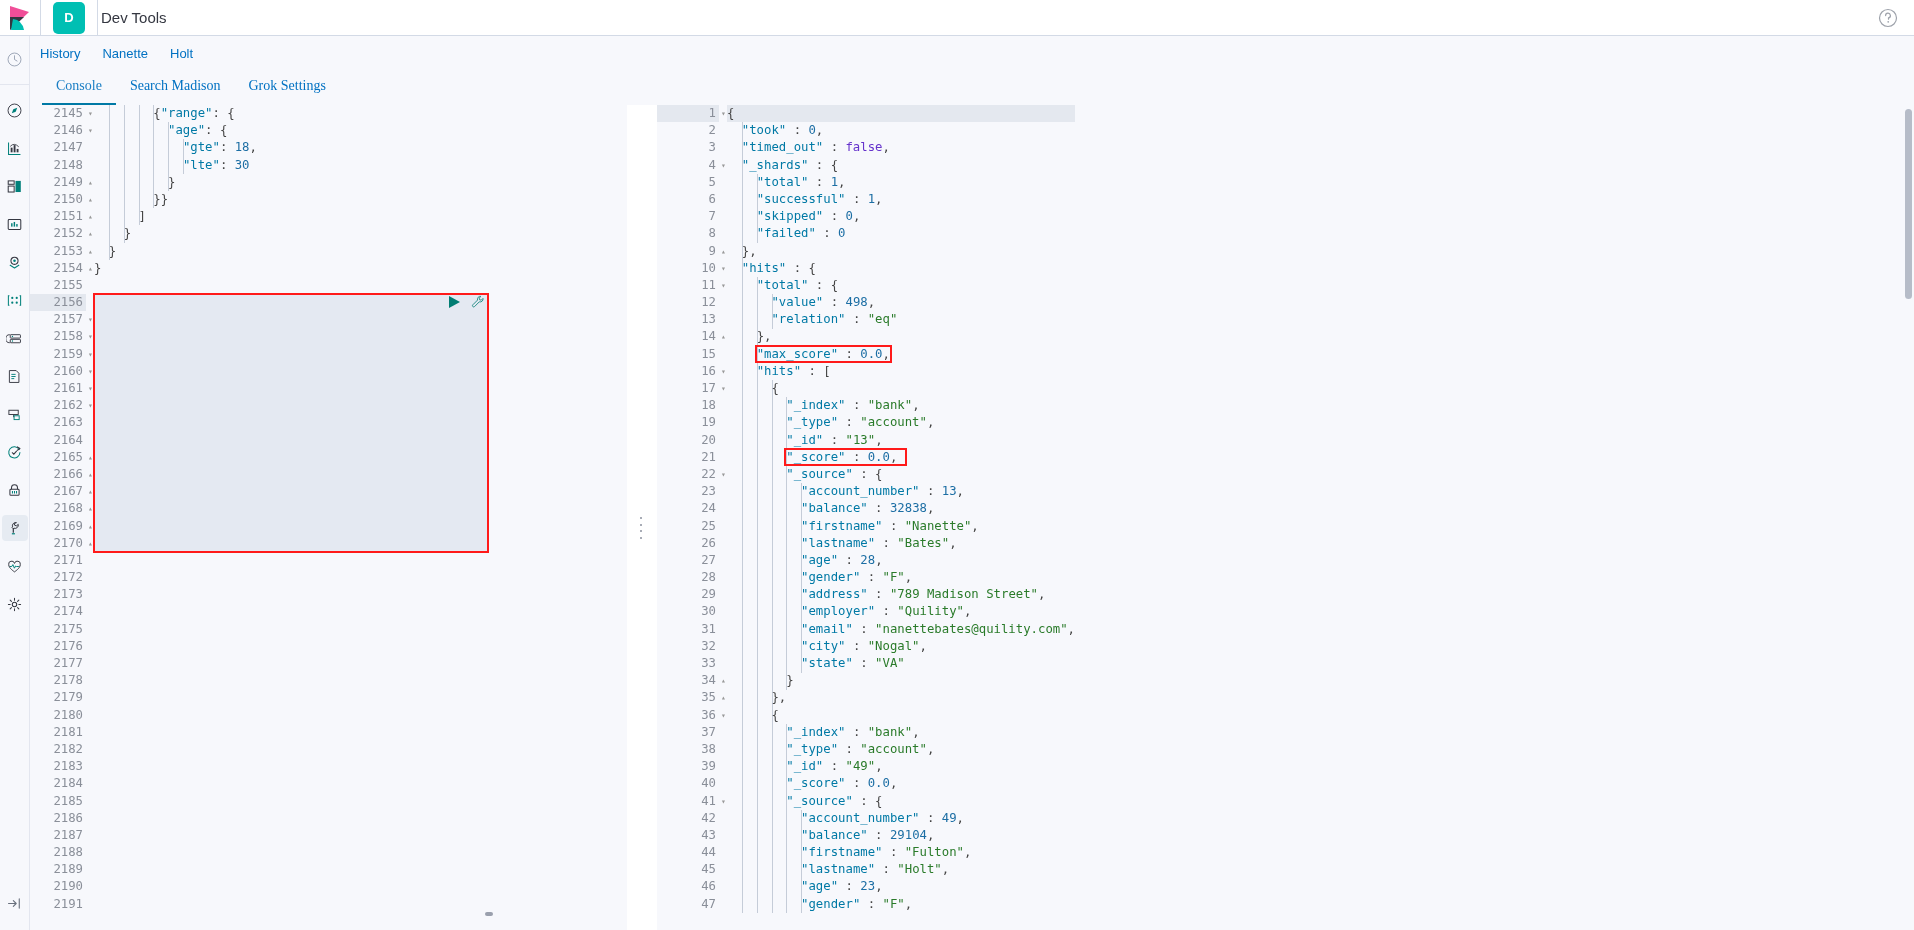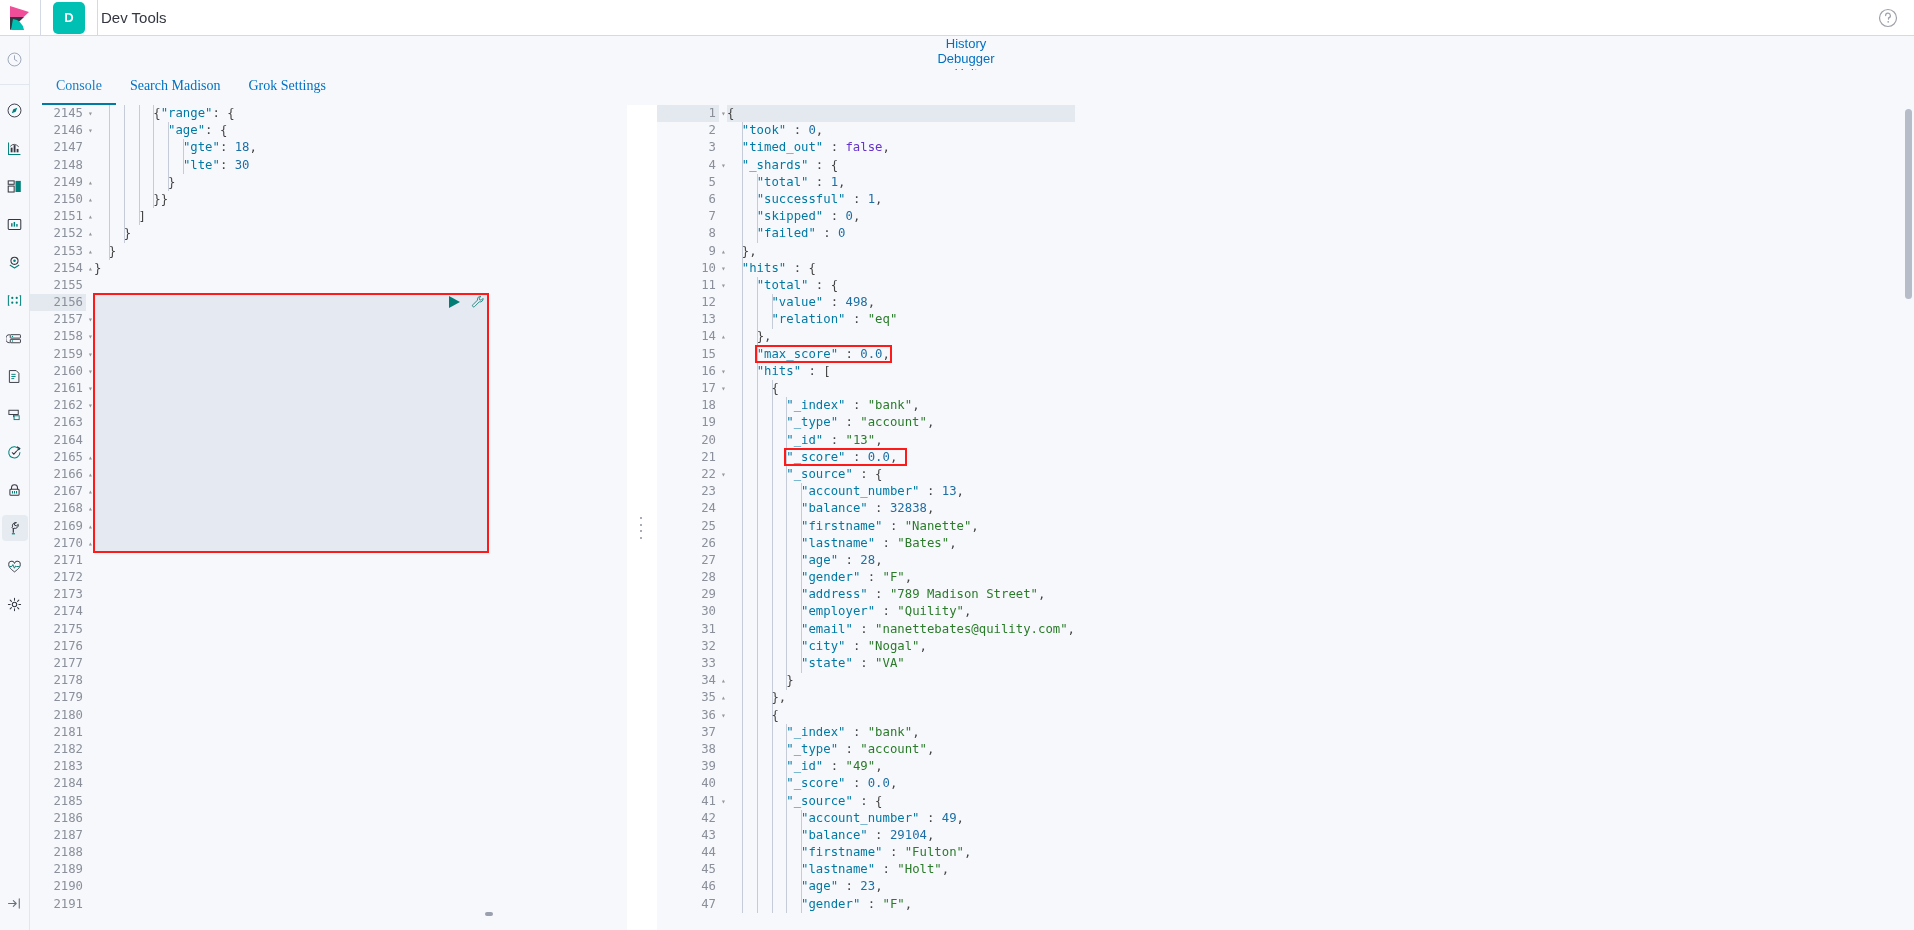--- a/index.html
+++ b/index.html
@@ -69,21 +69,20 @@
   .rail-item svg { width: 17px; height: 17px; display:block; }
   .rail-bottom { margin-top: auto; margin-bottom: 14px; }
 
   
   .navstrip {
     position: absolute; top: 36px; left: 30px;
     width: 1884px; height: 34px;
     background: #f7f8fc;
     display: flex; align-items: center;
     padding-left: 10px;
-    flex-direction: column;
   }
   .navlink {
     color: #0071c2;
     font-size: 13px;
     margin-right: 22px;
     cursor: pointer;
   }
 
   
   .tabstrip {
@@ -387,21 +386,21 @@
   <div class="rail-item rail-bottom collapse-nav">
     <svg viewBox="0 0 20 20">
       <path d="M3 10h9M8.6 6.6 12 10l-3.4 3.4" fill="none" stroke="#69707d" stroke-width="1.3" stroke-linecap="round" stroke-linejoin="round"></path>
       <path d="M15.6 4.6v10.8" stroke="#69707d" stroke-width="1.3" stroke-linecap="round"></path>
     </svg>
   </div>
 </div>
 
 <div class="navstrip">
   <span class="navlink">History</span>
-  <span class="navlink">Debugger</span>
+  <span class="navlink">Nanette</span>
   <span class="navlink">Holt</span>
 </div>
 
 <div class="tabstrip">
   <div class="tab active">Console</div>
   <div class="tab">Search Madison</div>
   <div class="tab">Grok Settings</div>
 </div>
 
 <div class="console">

